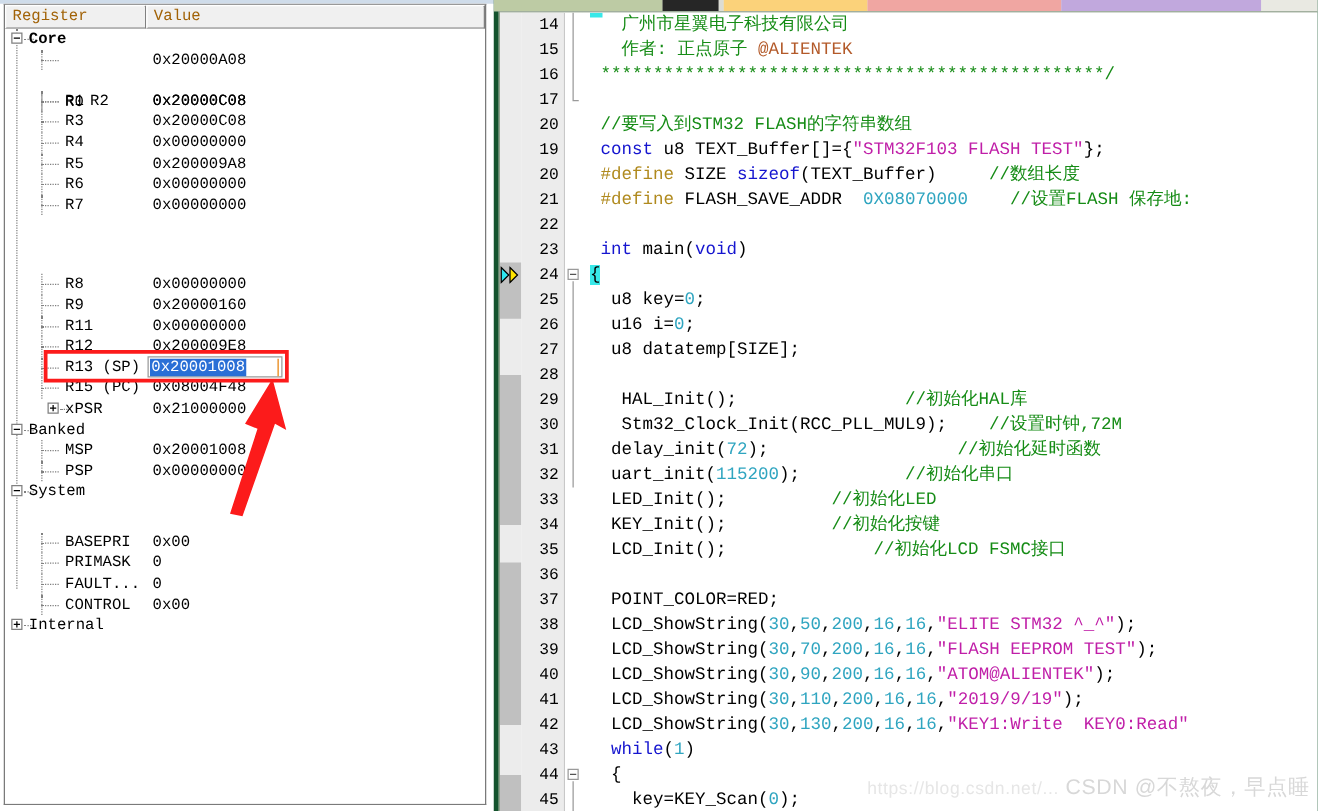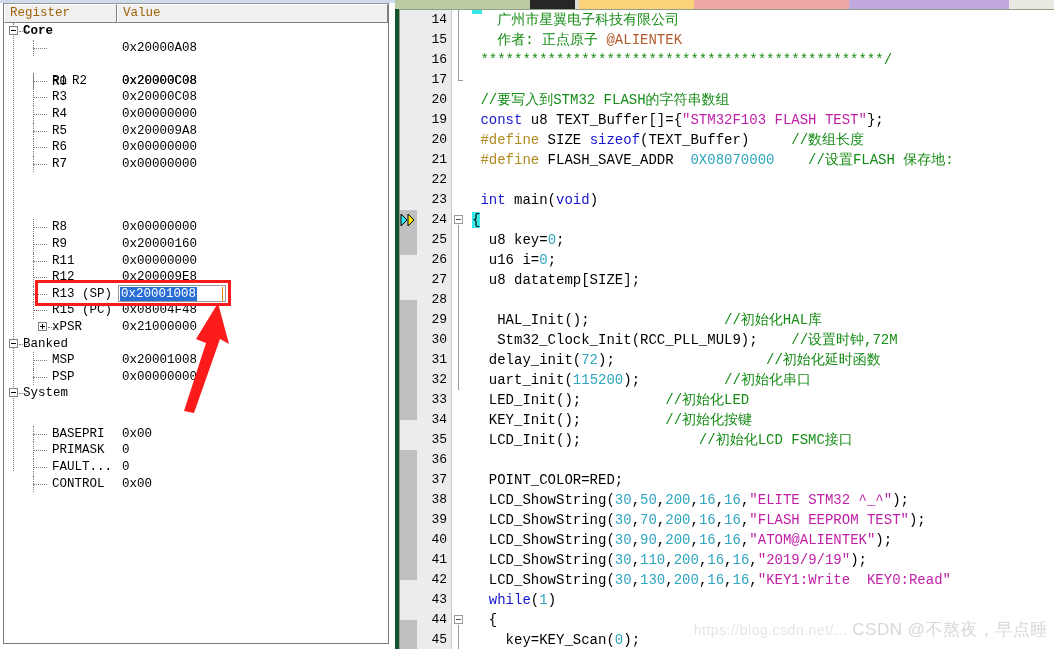--- a/index.html
+++ b/index.html
@@ -486,20 +486,25 @@
             <div class="tree-hline" style="left: 29px; top: 8px; width: 14px;"></div>
             <div class="tree-vline" style="left: 29px; top: 0px; height: 16.6px;"></div>
             <span class="reg-name" style="left: 48px;">FAULT...</span>
             <span class="reg-value">0</span>
           </div>
           <div class="reg-row" style="top: 0px;">
             <div class="tree-hline" style="left: 29px; top: 8px; width: 14px;"></div>
             <div class="tree-vline" style="left: 29px; top: 0px; height: 16.6px;"></div>
             <span class="reg-name" style="left: 48px;">CONTROL</span>
             <span class="reg-value">0x00</span>
+          </div>
+          <div class="reg-row group" style="top: 0px;">
+            <div class="exp-box plus" style="left: 5px; top: 3px;"></div>
+            <div class="tree-hline" style="left: 15px; top: 8px; width: 8px;"></div>
+            <span class="reg-name" style="left: 19px;">Internal</span>
           </div>
         </div>
     </div>
 
     <div class="anno-rect"></div>
     <svg class="anno-arrow" viewBox="0 0 75 120" xmlns="http://www.w3.org/2000/svg">
       <path d="M 14 118 L 40 44 L 49 49 L 38 8 L 16 44 L 26 48 L 4 116 Z" fill="#fc1b1b"></path>
     </svg>
   </div>
 

